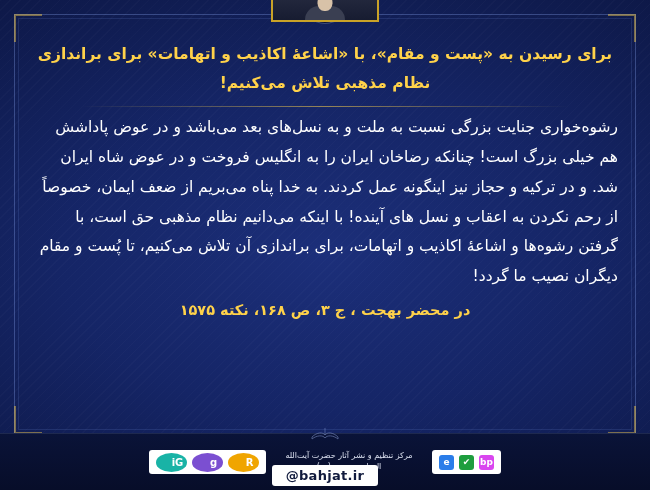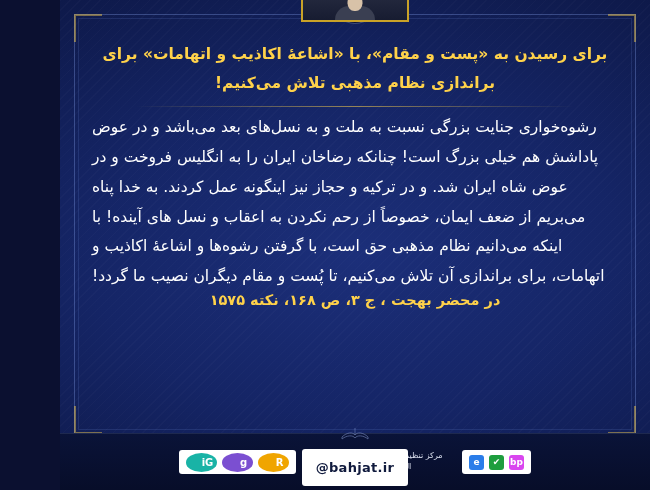--- a/index.html
+++ b/index.html
@@ -9,21 +9,21 @@
   }
   body {
     width: 650px;
     height: 490px;
     overflow: hidden;
     font-family: "DejaVu Sans", sans-serif;
   }
 
   #card {
     position: relative;
-    width: 590px;
+    width: 650px;
     height: 490px;
     background:
       radial-gradient(ellipse 700px 420px at 50% 52%, #1c2f7a 0%, #152566 38%, #0f1b4e 68%, #0a1238 100%);
     overflow: hidden;
     box-sizing: border-box;
   }
 
   
   #texture {
     position: absolute;
@@ -136,27 +136,28 @@
     margin: 7px auto 4px auto;
     height: 1px;
     background: linear-gradient(to left, rgba(255,210,74,0) 0%, rgba(255,210,74,0.55) 50%, rgba(255,210,74,0) 100%);
   }
 
   #body-text {
     color: #ffffff;
     font-size: 15.5px;
     line-height: 1.92;
     padding: 2px 4px 0 4px;
-    text-align: left;
+    text-align: right;
   }
 
   #source {
     color: #ffd24a;
     font-size: 14.5px;
     font-weight: bold;
+    margin-top: 10px;
     text-align: center;
   }
 
   
   #bottom-bar {
     position: absolute;
     left: 0;
     right: 0;
     bottom: 0;
     height: 56px;
@@ -213,21 +214,21 @@
     max-width: 150px;
     opacity: .92;
   }
 
   #handle-pill {
     background: #ffffff;
     border-radius: 3px;
     color: #101a3d;
     font-size: 13px;
     font-weight: bold;
-    padding: 11px 14px;
+    padding: 3px 14px;
     direction: ltr;
     letter-spacing: .3px;
   }
 
   #handle-row {
     position: absolute;
     bottom: 4px;
     left: 0;
     right: 0;
     display: flex;

